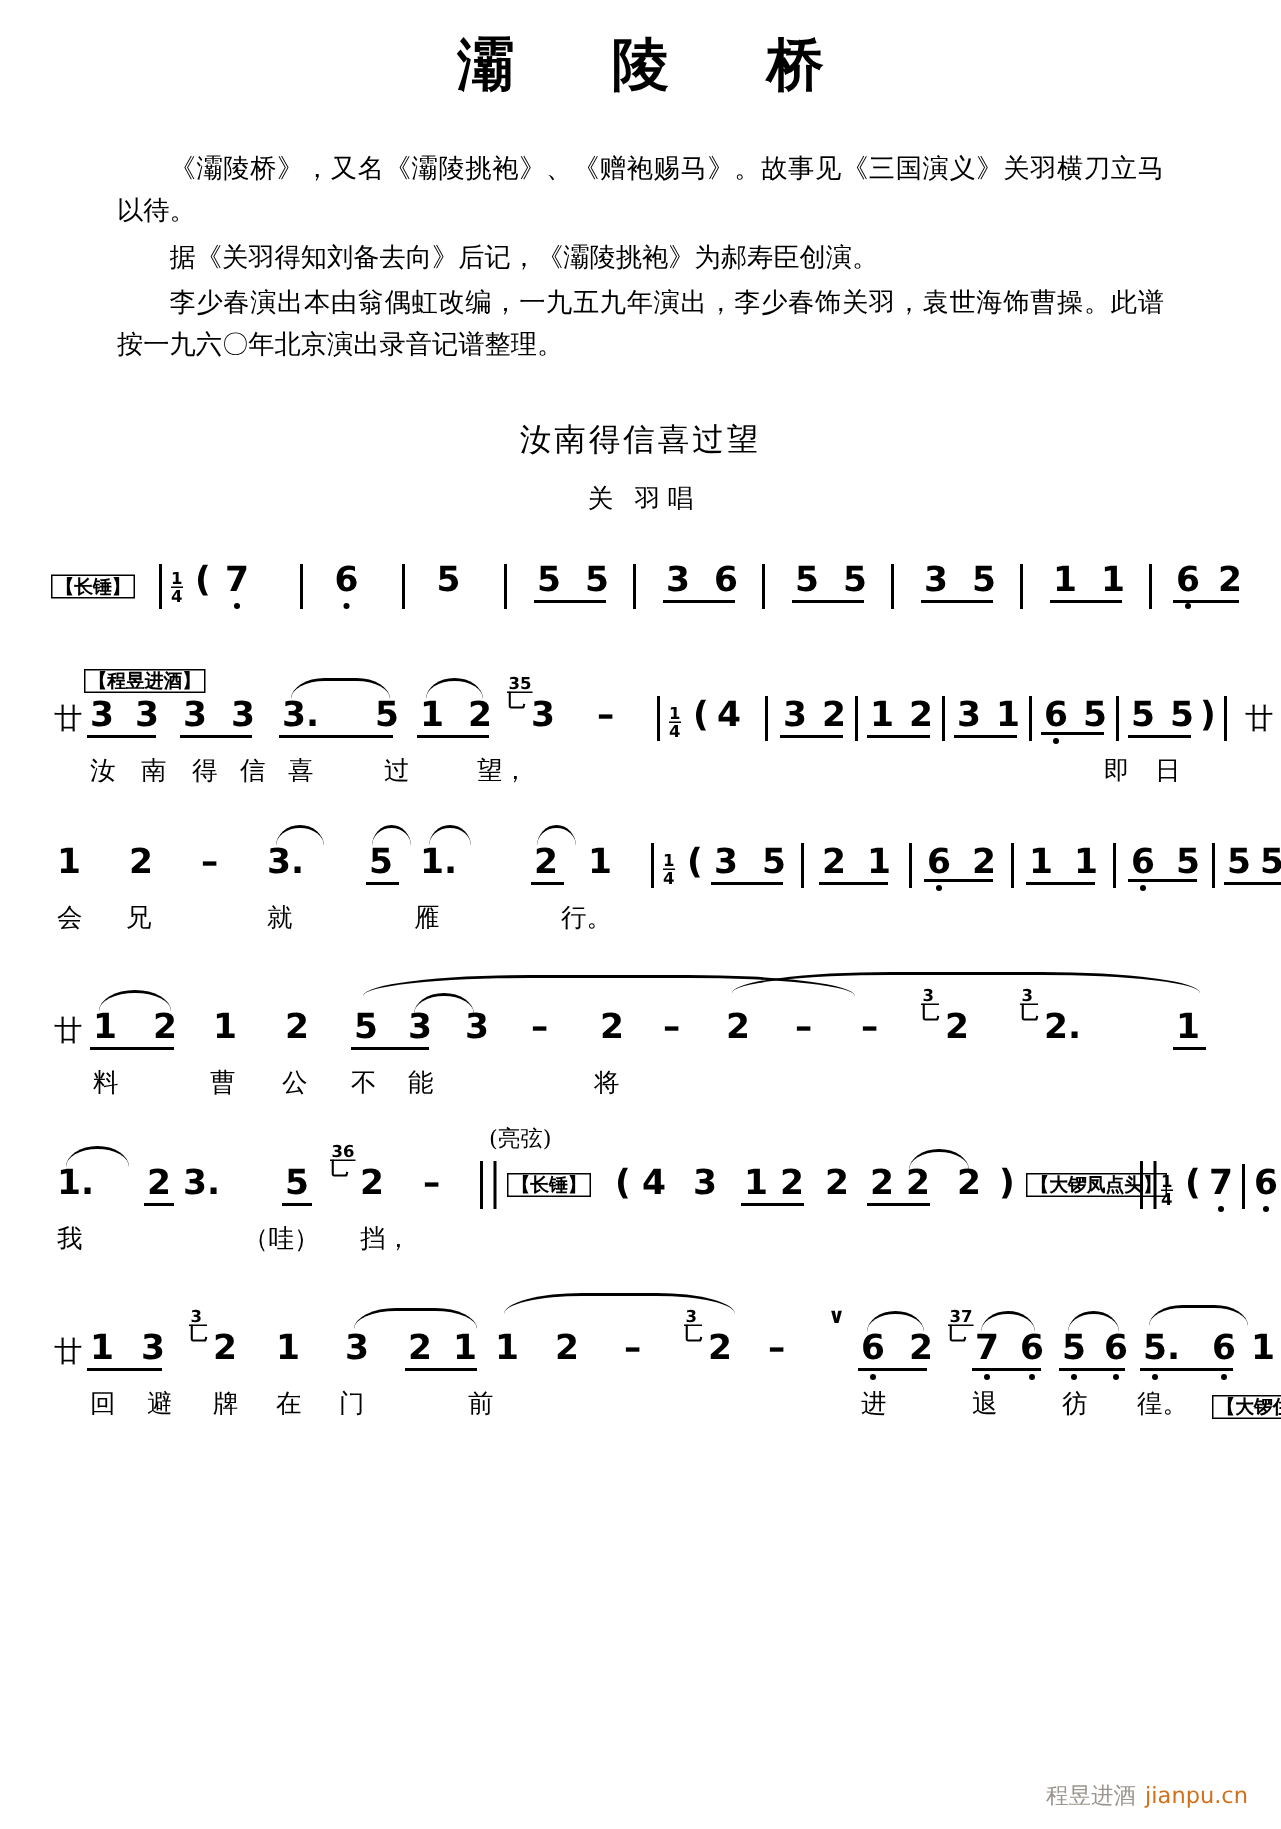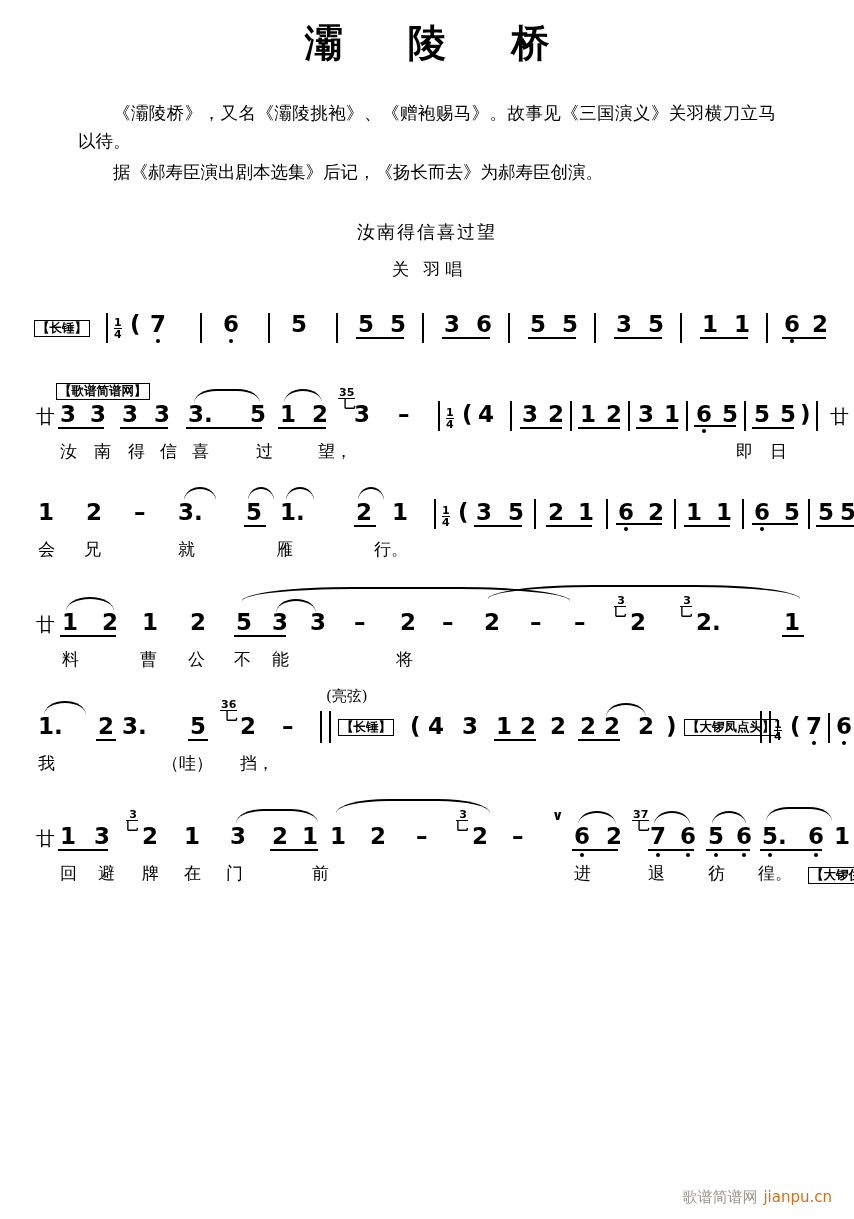--- a/index.html
+++ b/index.html
@@ -37,21 +37,21 @@
     font-family: "DejaVu Serif", "Liberation Serif", serif;
   }
   .prose p {
     margin: 0 0 2px 0;
     text-indent: 2em;
   }
 
   
   .song-title {
     text-align: center;
-    font-size: 18px;
+    font-size: 21px;
     margin: 34px 0 0 0;
     letter-spacing: 2px;
     font-family: "DejaVu Serif", "Liberation Serif", serif;
   }
   .song-credit {
     text-align: center;
     font-size: 17px;
     margin: 14px 0 0 0;
     letter-spacing: 5px;
     padding-left: 5px;
@@ -134,21 +134,21 @@
     border-radius: 50%;
   }
   
 
   
   .grace {
     position: absolute;
     font-size: 11px;
     font-weight: bold;
     line-height: 1;
-    text-align: right;
+    text-align: left;
     font-family: "DejaVu Sans", "Liberation Sans", sans-serif;
   }
   .grace .gnum { display: block; border-bottom: 1.5px solid #000; padding: 0 1px; }
   .grace .ghook { display: block; font-size: 12px; line-height: 0.9; }
 
   
   .cue {
     position: absolute;
     font-size: 12.5px;
     font-weight: bold;
@@ -216,21 +216,22 @@
     font-family: "DejaVu Sans", "Liberation Sans", sans-serif;
   }
 </style>
 </head>
 <body>
 
 <div class="page-title">灞 陵 桥</div>
 
 <div class="prose">
   <p>《灞陵桥》，又名《灞陵挑袍》、《赠袍赐马》。故事见《三国演义》关羽横刀立马以待。</p>
-  <p>据《郝寿臣演出剧本选集》后记，《扬长而去》为郝寿臣创演。</p>
+  <p>据《关羽得知刘备去向》后记，《灞陵挑袍》为郝寿臣创演。</p>
+  <p>李少春演出本由翁偶虹改编，一九五九年演出，李少春饰关羽，袁世海饰曹操。此谱按一九六〇年北京演出录音记谱整理。</p>
 </div>
 
 <div class="song-title">汝南得信喜过望</div>
 <div class="song-credit">关 羽唱</div>
 
 <div class="score">
 
   <div class="staff short">
     <div class="row-notes">
       <span class="cue boxed g" style="left:16px; top:13px;">【长锤】</span>
@@ -282,21 +283,21 @@
       <div class="odot" style="left:772px; top:32px;"></div>
       <span class="num g" style="left:794px; top:6px;">2</span>
       <div class="beam" style="left:764px; top:30px; width:44px;"></div>
     </div>
   </div>
 
   <div class="staff" style="height:0;"></div>
 
   <div class="staff">
     <div class="row-notes" style="top:14px;">
-      <span class="cue boxed g" style="left:38px; top:-14px;">【歌谱简谱网】</span>
+      <span class="cue boxed g" style="left:38px; top:-14px;">【程昱进酒】</span>
 
       <span class="pickup g" style="left:18px; top:10px;">廿</span>
 
       <span class="num g" style="left:42px; top:6px;">3</span>
       <span class="num g" style="left:72px; top:6px;">3</span>
       <div class="beam" style="left:40px; top:30px; width:46px;"></div>
 
       <span class="num g" style="left:104px; top:6px;">3</span>
       <span class="num g" style="left:136px; top:6px;">3</span>
       <div class="beam" style="left:102px; top:30px; width:48px;"></div>
@@ -634,15 +635,15 @@
       <span class="lyric g" style="left:630px; top:0;">退</span>
       <span class="lyric g" style="left:690px; top:0;">彷</span>
       <span class="lyric g" style="left:740px; top:0;">徨。</span>
       <span class="cue boxed g" style="left:790px; top:2px;">【大锣住头】</span>
     </div>
   </div>
 
 </div>
 
 <div class="watermark">
-  <span class="wm-cn">歌谱简谱网</span>
+  <span class="wm-cn">程昱进酒</span>
   <span class="wm-en">jianpu.cn</span>
 </div>
 
 </body></html>

